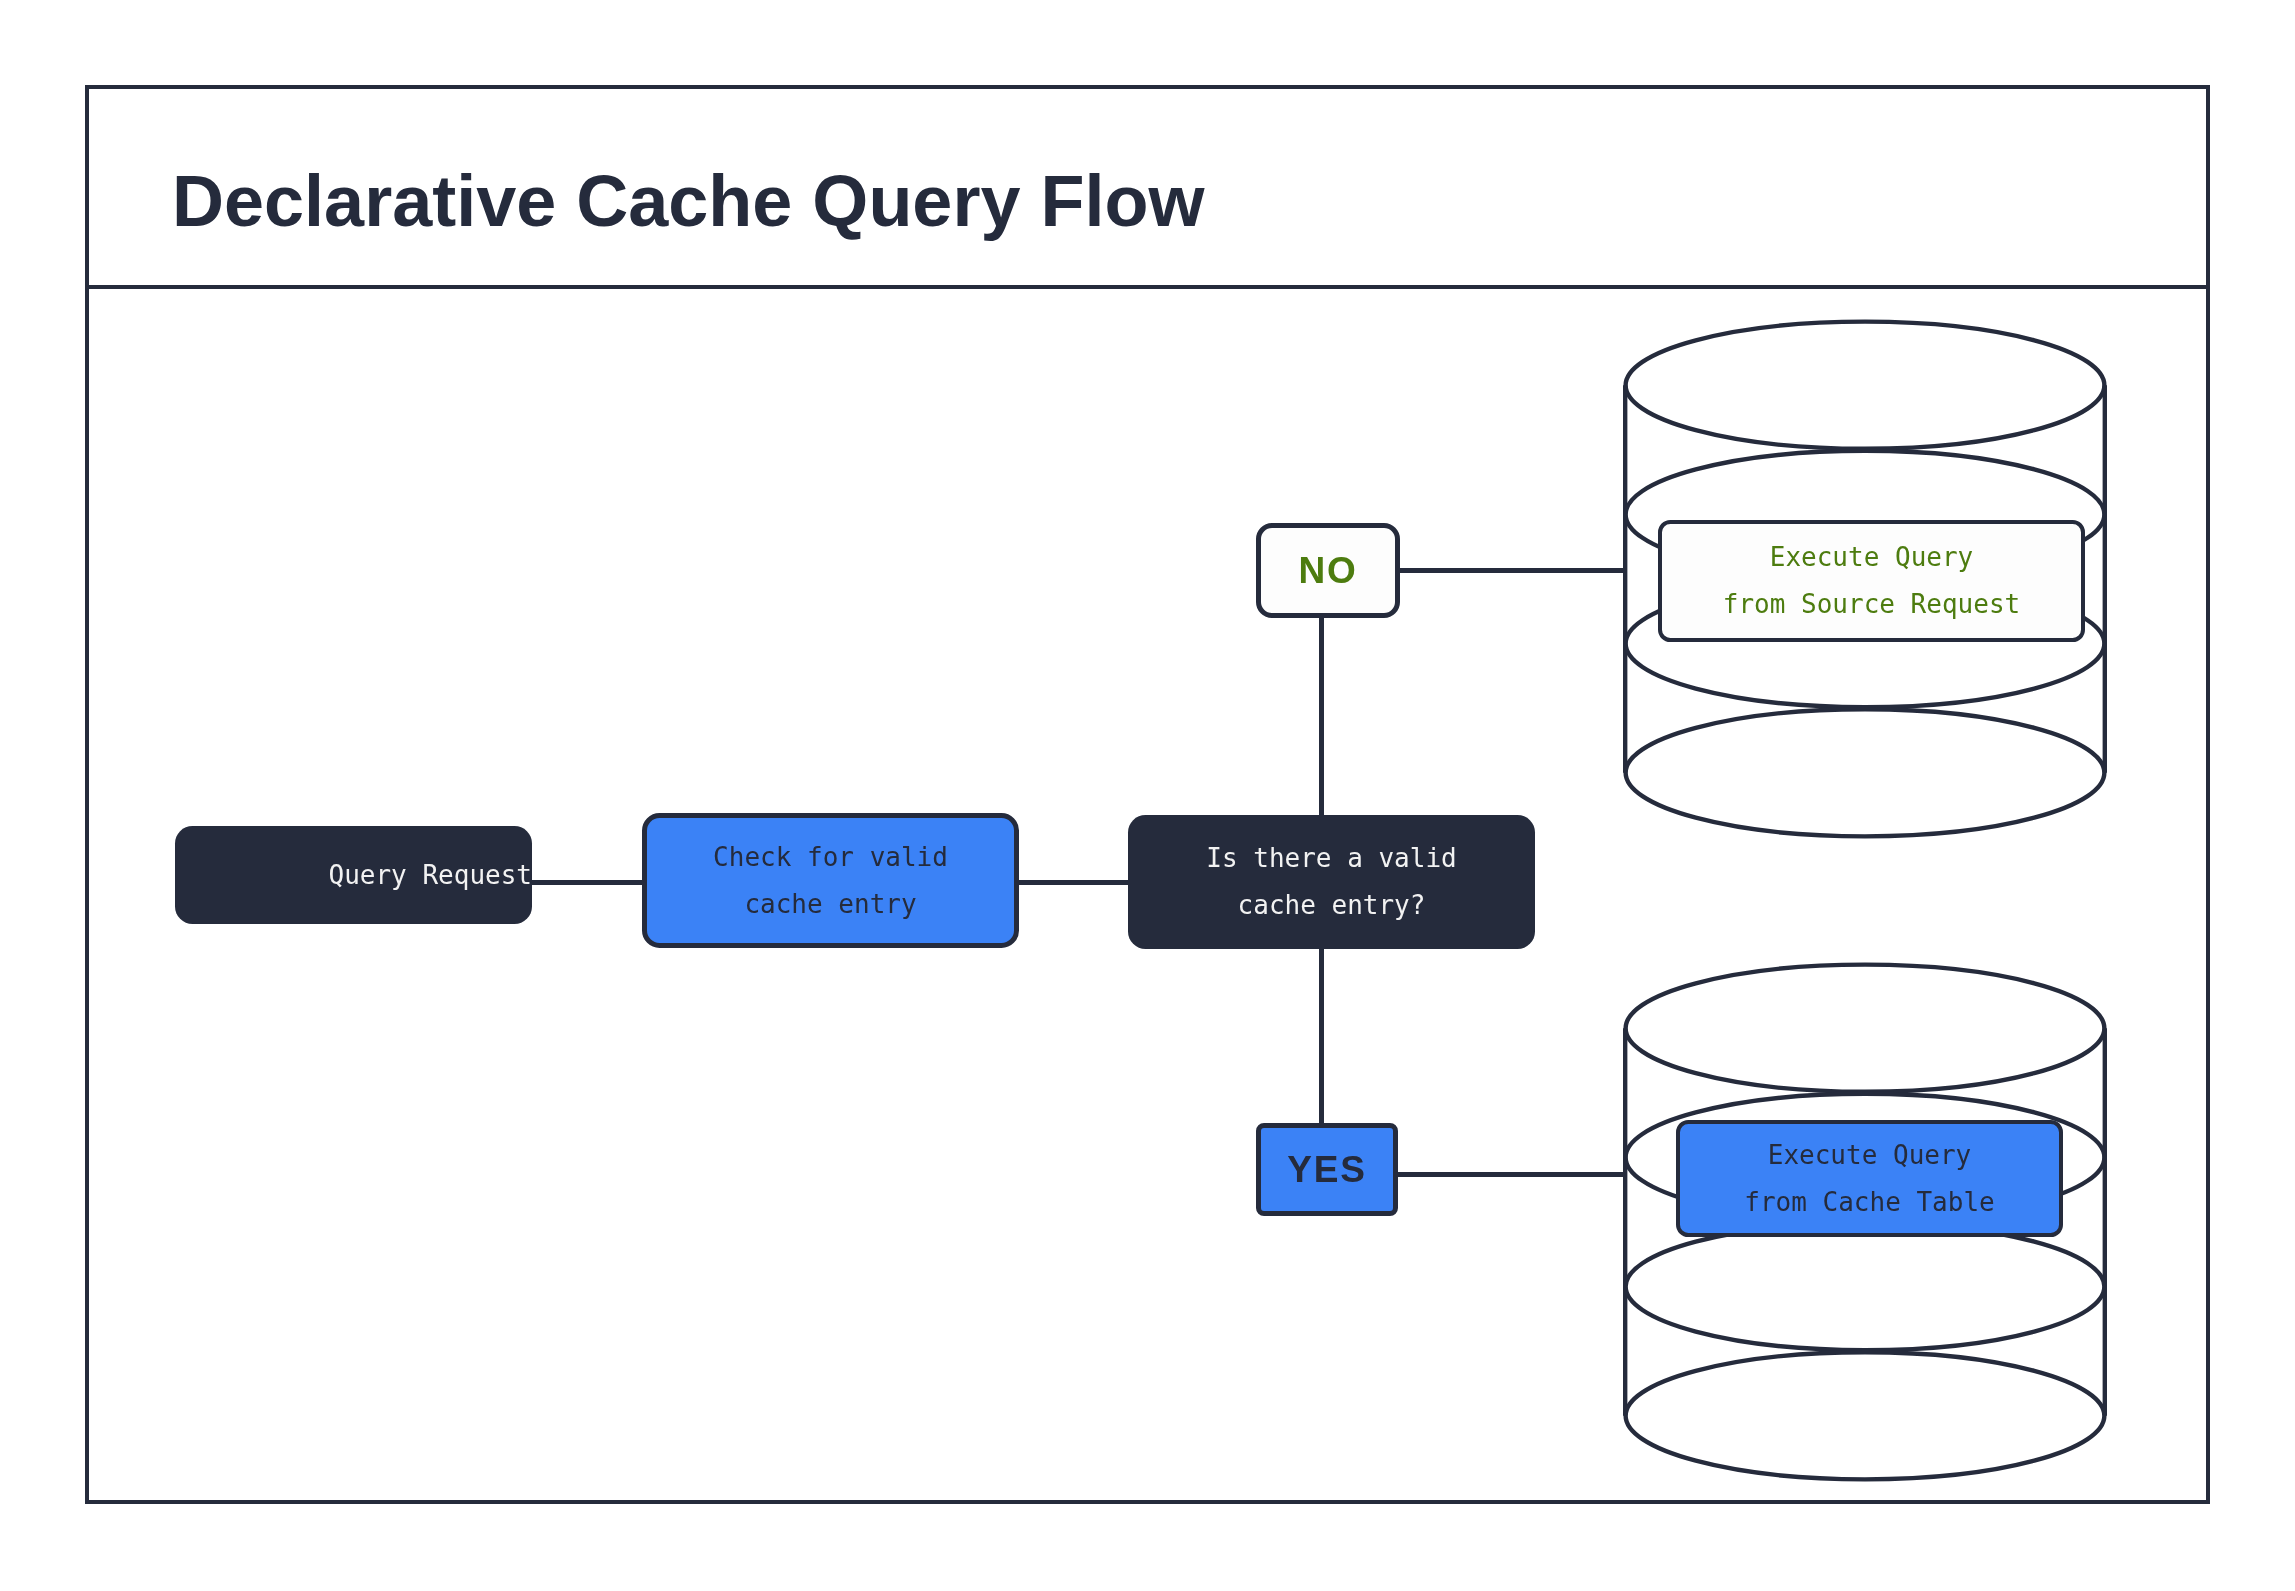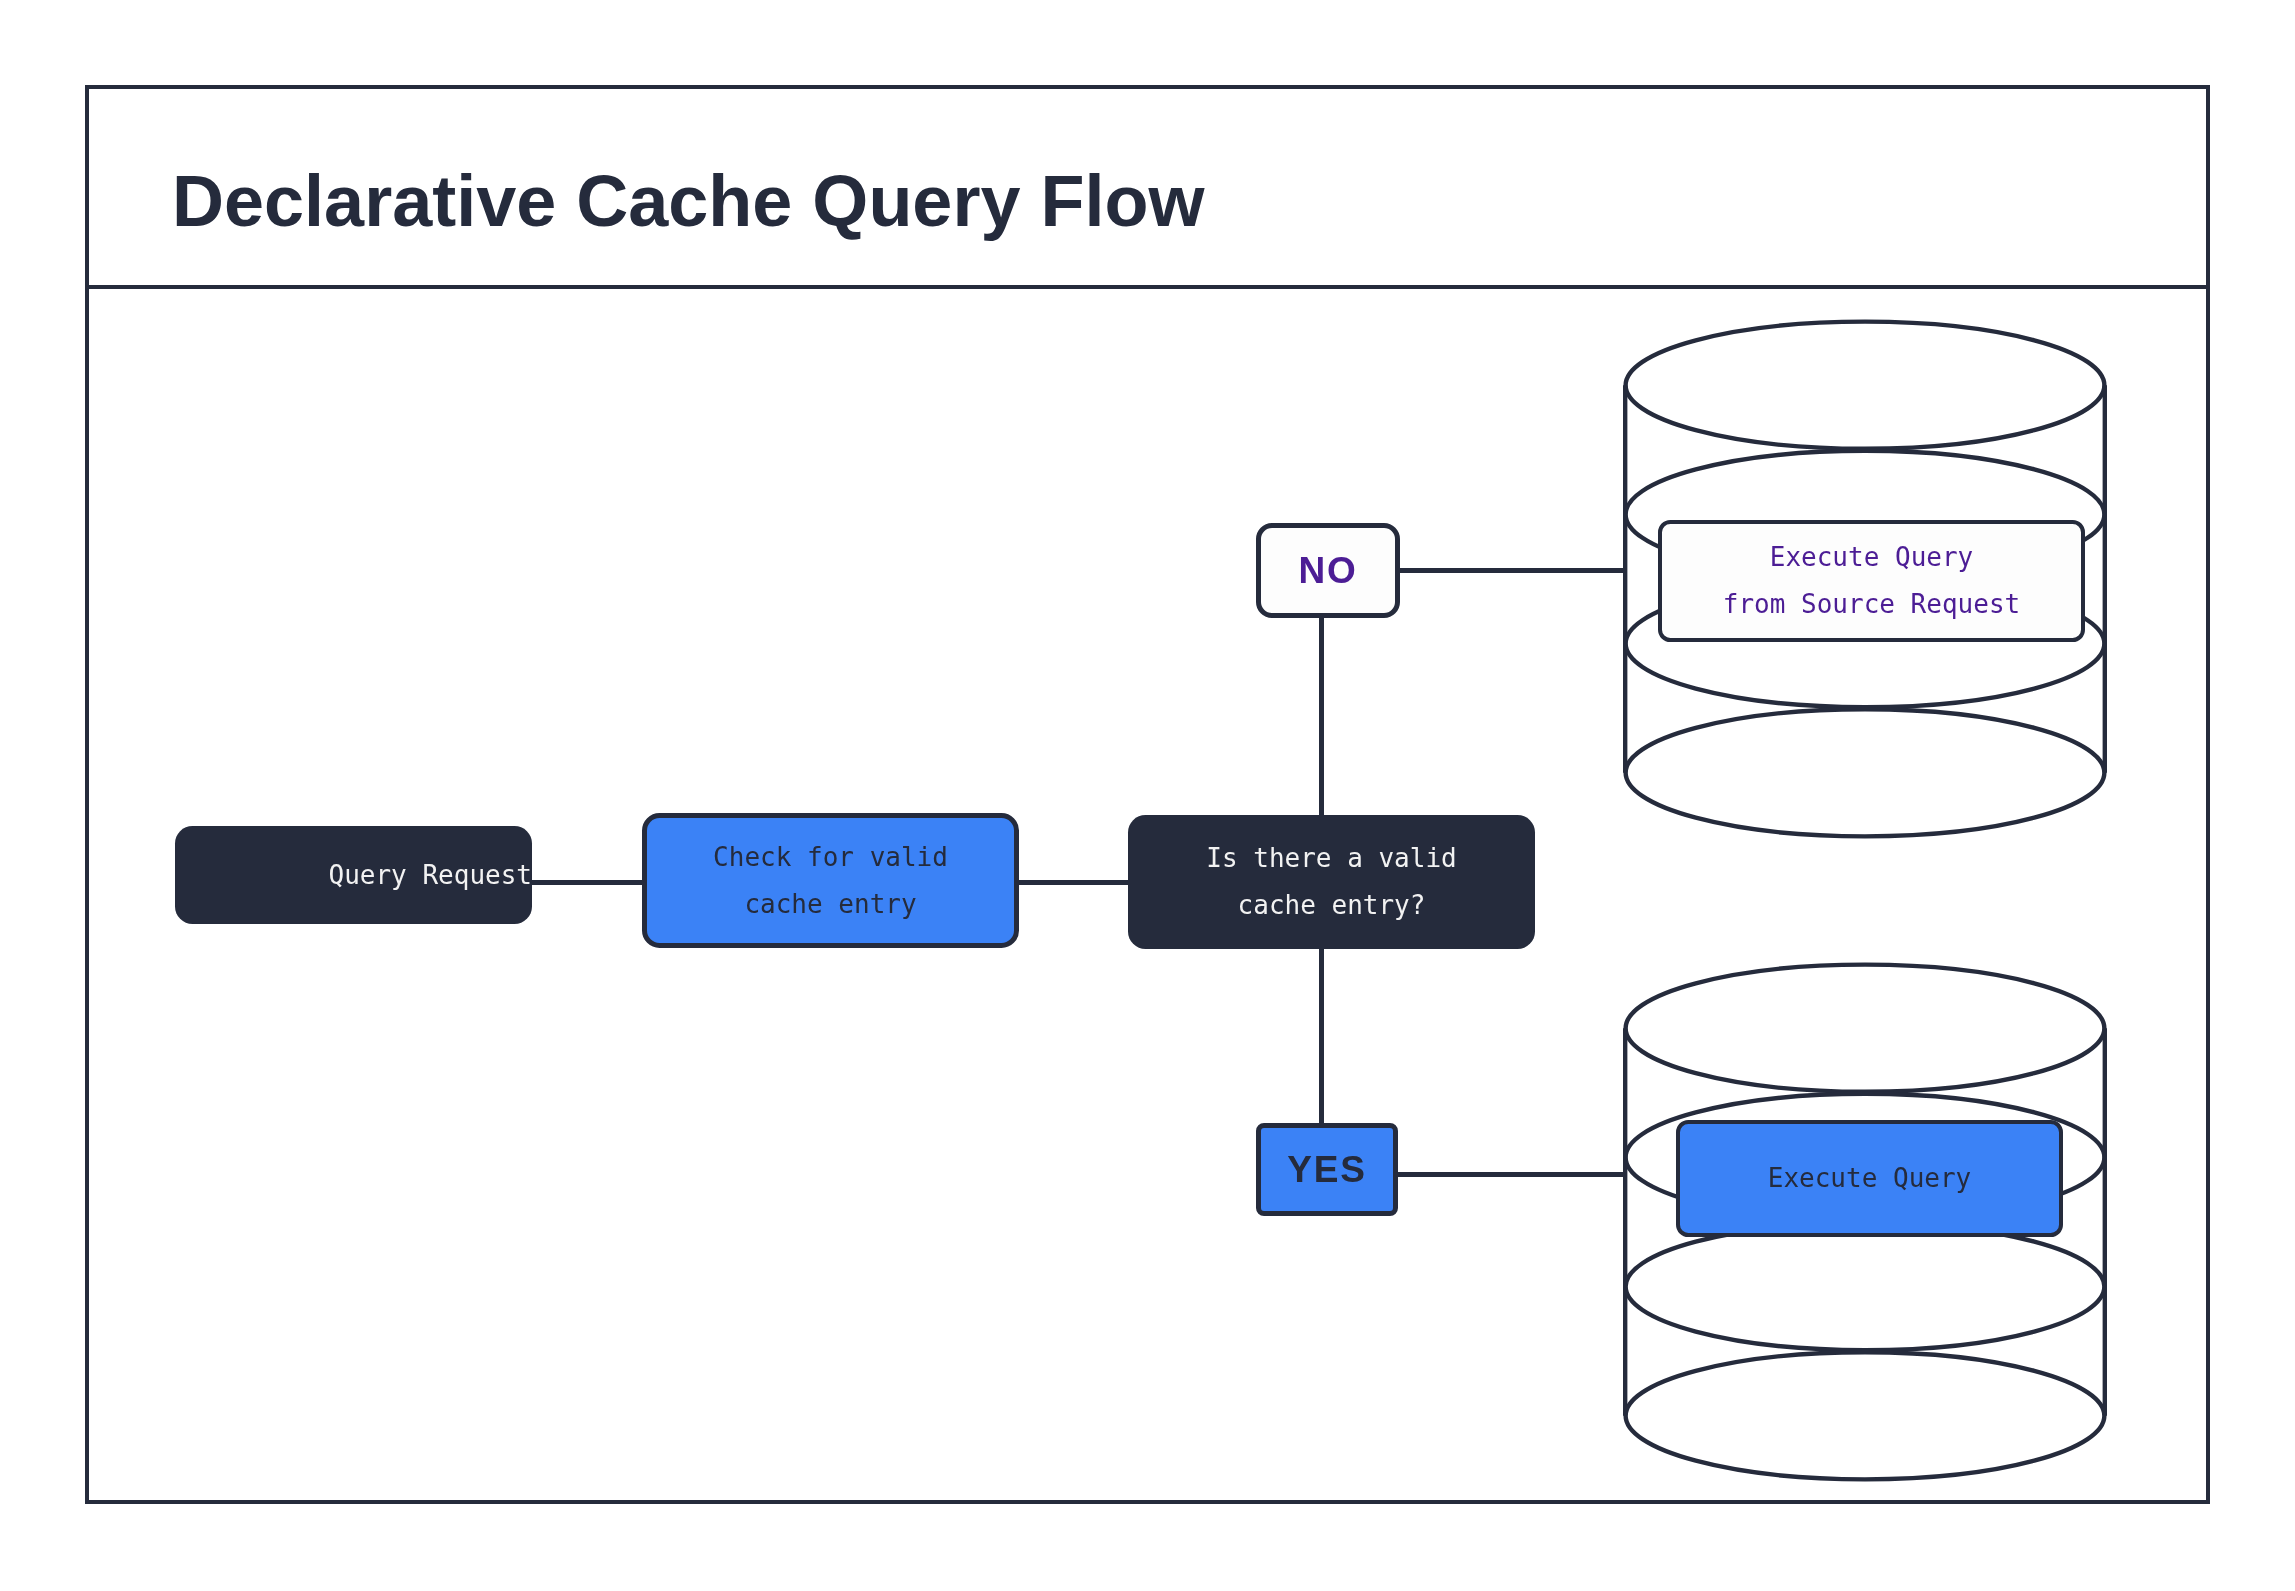--- a/index.html
+++ b/index.html
@@ -28,21 +28,21 @@
     position:absolute;box-sizing:border-box;
     display:flex;flex-direction:column;align-items:center;justify-content:center;
     font-family:"DejaVu Sans Mono", monospace;
     font-size:26px;line-height:47px;
     border-radius:17.5px;
     z-index:3;
     white-space:nowrap;
   }
   .dark-node{background:#252b3c;color:#f2f2f2;}
   .green-node{background:#3b82f6;color:#252b3c;border:5.3px solid #252b3c;}
-  .white-node{background:#fdfdfd;color:#4c1d95;border:5.3px solid #252b3c;}
+  .white-node{background:#fdfdfd;color:#4d7c0f;border:5.3px solid #252b3c;}
   .label-node{
     font-family:"Liberation Sans", sans-serif;
     font-weight:700;font-size:37px;letter-spacing:1.8px;
   }
   #query-request{left:175px;top:826px;width:357px;height:98px;align-items:flex-end;}
   #check-cache{left:642px;top:813px;width:377px;height:135px;}
   #decision{left:1128px;top:815px;width:407px;height:134px;}
   #no-box{left:1256px;top:523px;width:144px;height:95px;border-radius:16px;}
   #yes-box{left:1256px;top:1123px;width:142px;height:93px;border-radius:8px;}
   #source-box{left:1658px;top:520px;width:427px;height:122px;border-width:4.4px;border-radius:12.3px;z-index:4;}
@@ -125,15 +125,16 @@
       <line x1="549.5" y1="75.5" x2="549.5" y2="517.5"></line>
       <ellipse cx="276" cy="75.5" rx="273" ry="72.5"></ellipse>
       <ellipse cx="276" cy="222.8" rx="273" ry="72.5"></ellipse>
       <ellipse cx="276" cy="370.2" rx="273" ry="72.5"></ellipse>
       <ellipse cx="276" cy="517.5" rx="273" ry="72.5"></ellipse>
     </g>
   </svg>
 
   <div class="node green-node" id="cache-box">
     <div>Execute Query</div>
+    <div>from Cache Table</div>
   </div>
 </div>
 
 
 </body></html>

